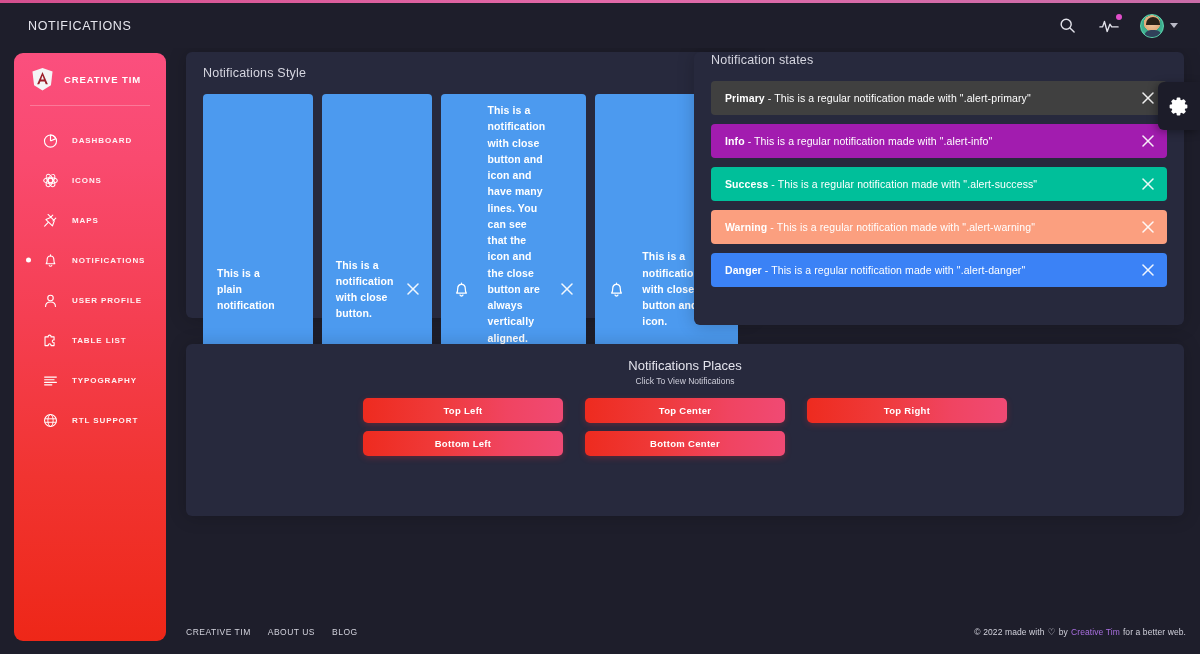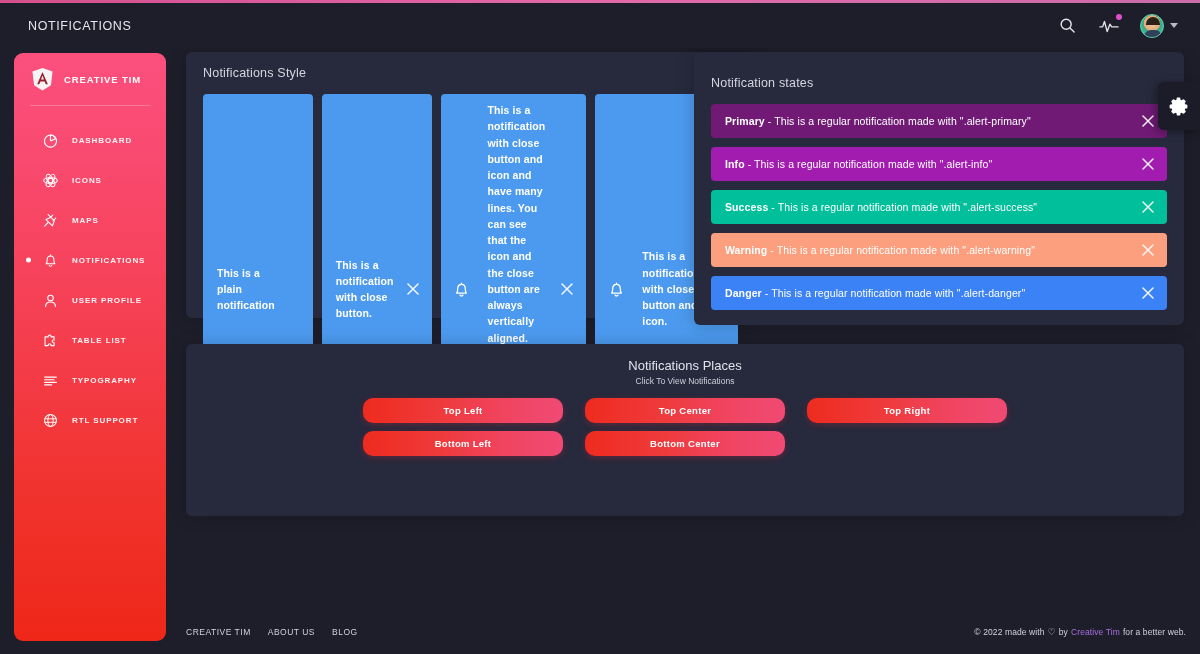--- a/index.html
+++ b/index.html
@@ -101,21 +101,21 @@
 
   .card {
     position: absolute; background: #27293d; border-radius: 6px;
     box-shadow: 0 1px 18px rgba(0,0,0,0.20);
   }
   .card-title {
     color: #d6d6e0; font-size: 12.5px; font-weight: 400; letter-spacing: 0.2px;
   }
 
   #card-style { left: 14px; top: 4px; width: 566px; height: 266px; padding: 14px 17px; }
-  #card-states { left: 522px; top: 4px; width: 490px; height: 273px; padding: 24px 17px; }
+  #card-states { left: 522px; top: 4px; width: 490px; height: 273px; padding: 1px 17px; }
   #card-places { left: 14px; top: 296px; width: 998px; height: 172px; padding: 14px 17px; }
 
   
   .alerts { margin-top: 14px; display: flex; flex-direction: row; gap: 9px; }
   .alert-blue {
     position: relative; background: #4c9aef; border-radius: 4px;
     color: #ffffff; font-size: 10.5px; font-weight: 700;
     display: flex; align-items: center; min-height: 34px;
     padding: 8px 38px 8px 14px; letter-spacing: 0.1px; line-height: 1.55;
   }
@@ -146,21 +146,21 @@
 
   
   .places-head { text-align: center; }
   .places-title { color: #e3e3ec; font-size: 13px; font-weight: 400; }
   .places-sub { color: #cfcfdb; font-size: 8.5px; margin-top: 3px; font-weight: 400; }
   .places-grid {
     margin-top: 12px; display: grid; grid-template-columns: repeat(3, 200px);
     gap: 8px 22px; justify-content: center;
   }
   .place-btn {
-    height: 25px; border-radius: 10px; border: none; cursor: pointer;
+    height: 25px; border-radius: 5px; border: none; cursor: pointer;
     background: linear-gradient(90deg, #ee2b1f 0%, #ef3a3b 38%, #f04461 72%, #f04a74 100%);
     color: #ffffff; font-size: 9.5px; font-weight: 700; letter-spacing: 0.3px;
     font-family: "Liberation Sans", sans-serif;
     box-shadow: 0 2px 6px rgba(230,40,50,0.28);
   }
 
   
   .settings-tab {
     position: absolute; right: 0; top: 82px; width: 42px; height: 48px;
     background: #1c1c29; border-radius: 6px 0 0 6px;
@@ -385,21 +385,21 @@
         </div>
 
       </div>
     </div>
 
     <div class="card" id="card-states">
       <div class="card-title">Notification states</div>
 
       <div class="state-alerts">
 
-        <div class="alert-state" style="background:#701a75">
+        <div class="alert-state" style="background:#404040">
           <span class="st-label">Primary</span>
           <span class="st-text"> - This is a regular notification made with ".alert-primary"</span>
           <span class="alert-close">
             <svg width="14" height="14" viewBox="0 0 14 14" fill="none">
               <line x1="2" y1="2" x2="12" y2="12" stroke="#fff" stroke-width="1.5" stroke-linecap="round"></line>
               <line x1="12" y1="2" x2="2" y2="12" stroke="#fff" stroke-width="1.5" stroke-linecap="round"></line>
             </svg>
           </span>
         </div>
 

